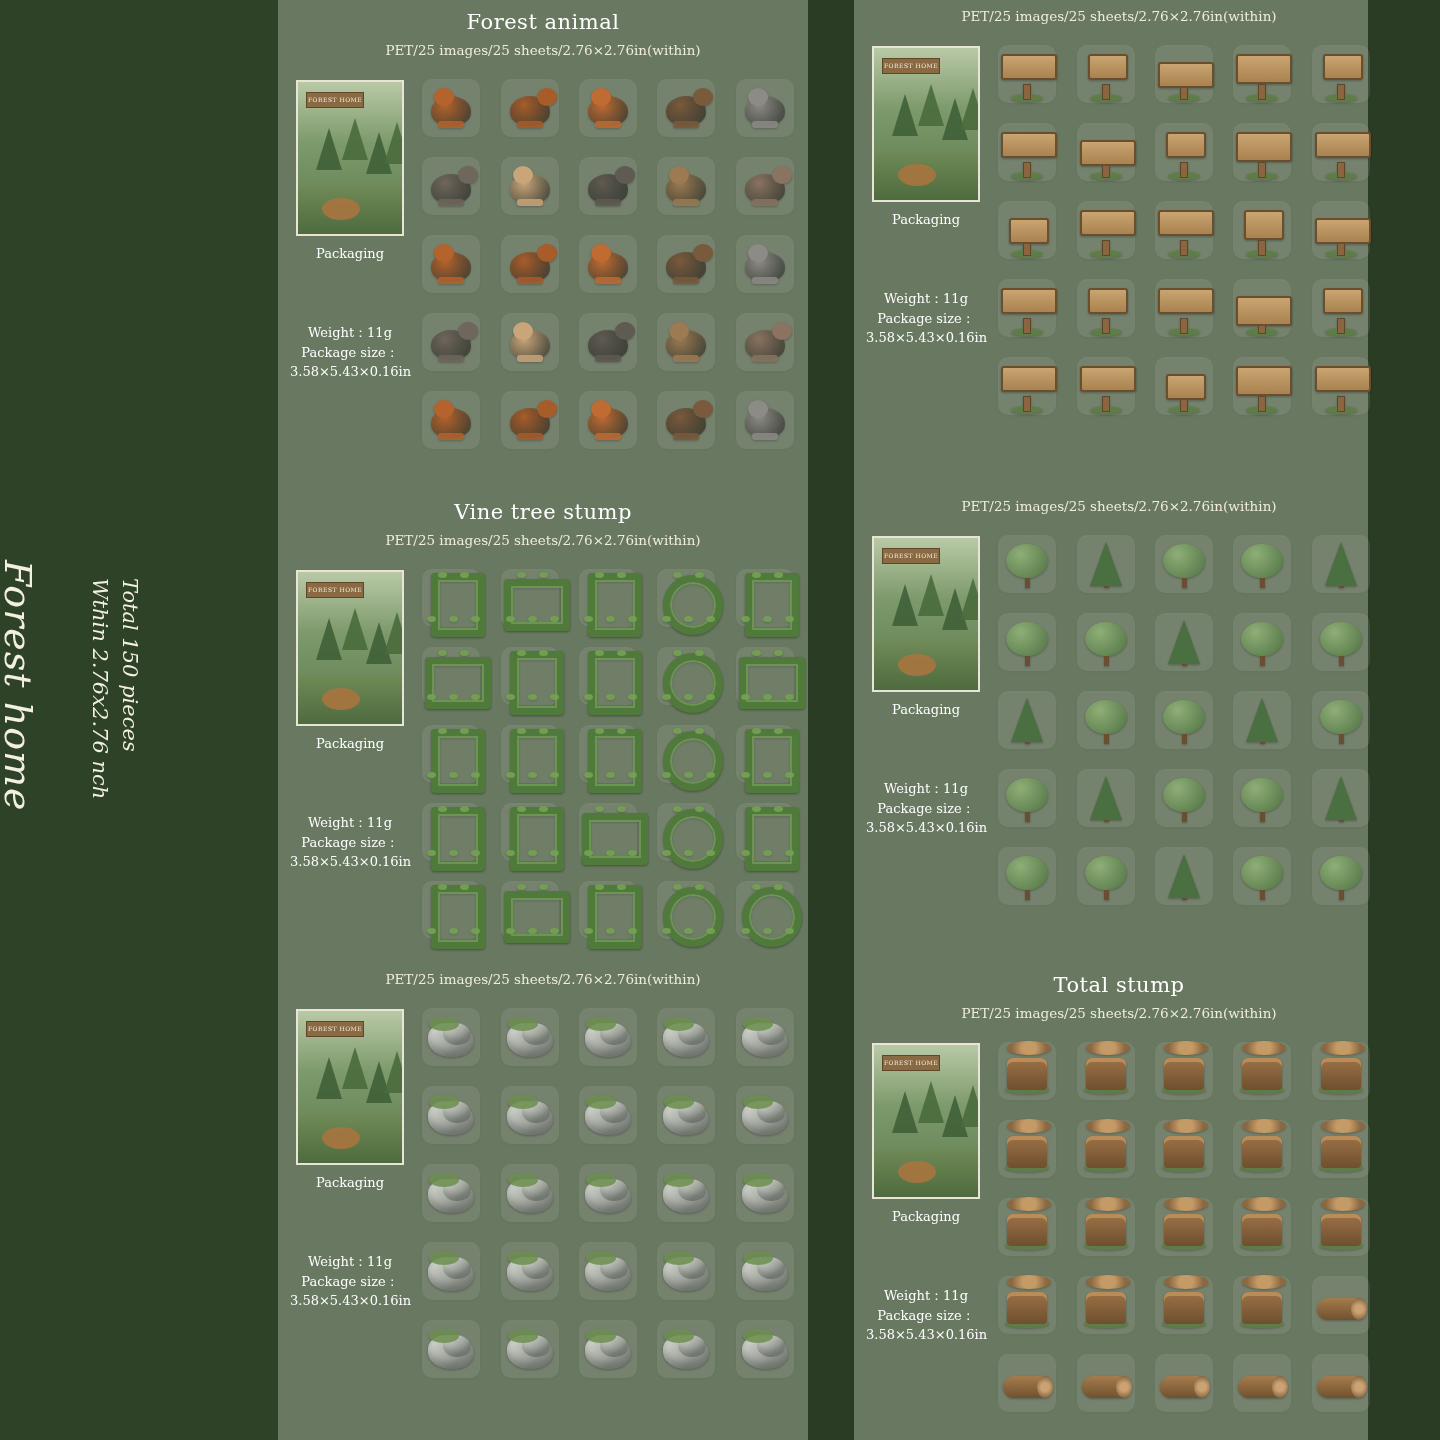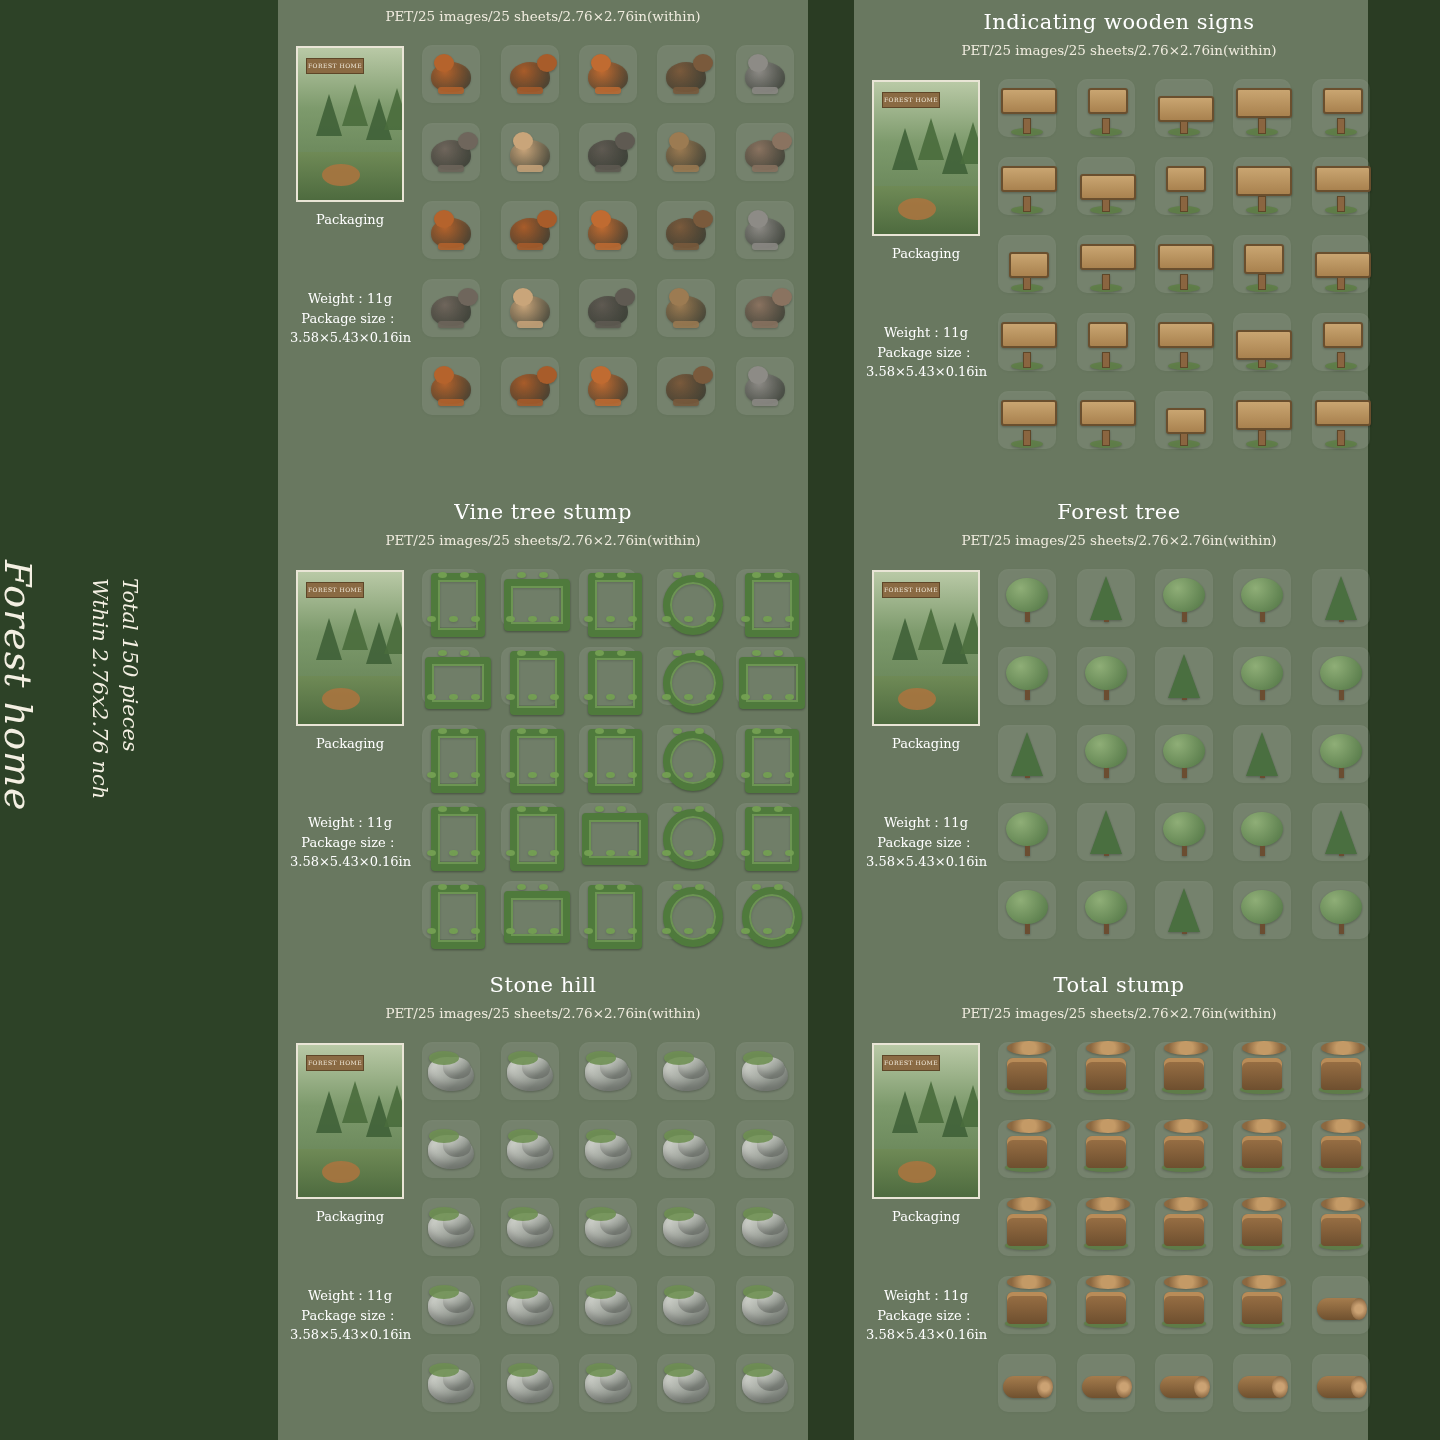--- a/index.html
+++ b/index.html
@@ -273,20 +273,21 @@
   </div>
 </div>
 
 <div class="column" id="column-left"></div>
 <div class="gap-divider"></div>
 <div class="column" id="column-right"></div>
 <div id="right-strip"></div>
 
 <div id="blocks-root">
     <div class="block" style="left: 278px; top: 0px;">
+      <div class="block-title">Forest animal</div>
       <div class="block-spec">PET/25 images/25 sheets/2.76×2.76in(within)</div>
       <div class="block-body">
         <div class="pack-col">
           <div class="pack-card">
             <div class="pc-ground"></div>
             <div class="pc-tree" style="left: 18px; top: 46px;"></div>
             <div class="pc-tree t2" style="left: 44px; top: 36px;"></div>
             <div class="pc-tree" style="left: 68px; top: 50px;"></div>
             <div class="pc-tree t2" style="left: 86px; top: 40px;"></div>
             <div style="position: absolute; left: 24px; bottom: 14px; width: 38px; height: 22px; border-radius: 50%; background: rgb(168, 116, 63); opacity: 0.9;"></div>
@@ -547,21 +548,20 @@
                 <div class="animal-body" style="background: radial-gradient(circle at 35% 30%, rgb(141, 139, 134), rgba(0, 0, 0, 0.45)); position: absolute; left: 3px; bottom: 2px;"></div>
                 <div style="position: absolute; left: 10px; bottom: 0px; width: 26px; height: 7px; background: rgb(141, 139, 134); border-radius: 3px; opacity: 0.85;"></div>
                 <div class="animal-head" style="background: rgb(141, 139, 134); top: 0px; left: 6px; transform: none;"></div>
               </div>
             </div>
           </div>
         </div>
       </div>
     </div>
     <div class="block" style="left: 854px; top: 0px;">
-      <div class="block-title">Indicating wooden signs</div>
       <div class="block-spec">PET/25 images/25 sheets/2.76×2.76in(within)</div>
       <div class="block-body">
         <div class="pack-col">
           <div class="pack-card">
             <div class="pc-ground"></div>
             <div class="pc-tree" style="left: 18px; top: 46px;"></div>
             <div class="pc-tree t2" style="left: 44px; top: 36px;"></div>
             <div class="pc-tree" style="left: 68px; top: 50px;"></div>
             <div class="pc-tree t2" style="left: 86px; top: 40px;"></div>
             <div style="position: absolute; left: 24px; bottom: 14px; width: 38px; height: 22px; border-radius: 50%; background: rgb(168, 116, 63); opacity: 0.9;"></div>
@@ -1172,21 +1172,20 @@
                 <div style="position: absolute; width: 9px; height: 6px; border-radius: 50%; background: rgb(116, 160, 82); opacity: 0.95; left: 26px; top: 46px;"></div>
                 <div style="position: absolute; width: 9px; height: 6px; border-radius: 50%; background: rgb(116, 160, 82); opacity: 0.95; left: 37px; top: 2px;"></div>
                 <div style="position: absolute; width: 9px; height: 6px; border-radius: 50%; background: rgb(116, 160, 82); opacity: 0.95; left: 48px; top: 46px;"></div>
               </div>
             </div>
           </div>
         </div>
       </div>
     </div>
     <div class="block" style="left: 854px; top: 490px;">
-      <div class="block-title">Forest tree</div>
       <div class="block-spec">PET/25 images/25 sheets/2.76×2.76in(within)</div>
       <div class="block-body">
         <div class="pack-col">
           <div class="pack-card">
             <div class="pc-ground"></div>
             <div class="pc-tree" style="left: 18px; top: 46px;"></div>
             <div class="pc-tree t2" style="left: 44px; top: 36px;"></div>
             <div class="pc-tree" style="left: 68px; top: 50px;"></div>
             <div class="pc-tree t2" style="left: 86px; top: 40px;"></div>
             <div style="position: absolute; left: 24px; bottom: 14px; width: 38px; height: 22px; border-radius: 50%; background: rgb(168, 116, 63); opacity: 0.9;"></div>
@@ -1422,21 +1421,20 @@
               <div class="shape" style="position: relative; width: 52px; height: 52px;">
                 <div style="position: absolute; left: 24px; bottom: 2px; width: 5px; height: 12px; background: rgb(107, 77, 49);"></div>
                 <div class="tree-blob" style="position: absolute; left: 5px; top: 6px;"></div>
               </div>
             </div>
           </div>
         </div>
       </div>
     </div>
     <div class="block" style="left: 278px; top: 963px;">
-      <div class="block-title">Stone hill</div>
       <div class="block-spec">PET/25 images/25 sheets/2.76×2.76in(within)</div>
       <div class="block-body">
         <div class="pack-col">
           <div class="pack-card">
             <div class="pc-ground"></div>
             <div class="pc-tree" style="left: 18px; top: 46px;"></div>
             <div class="pc-tree t2" style="left: 44px; top: 36px;"></div>
             <div class="pc-tree" style="left: 68px; top: 50px;"></div>
             <div class="pc-tree t2" style="left: 86px; top: 40px;"></div>
             <div style="position: absolute; left: 24px; bottom: 14px; width: 38px; height: 22px; border-radius: 50%; background: rgb(168, 116, 63); opacity: 0.9;"></div>

